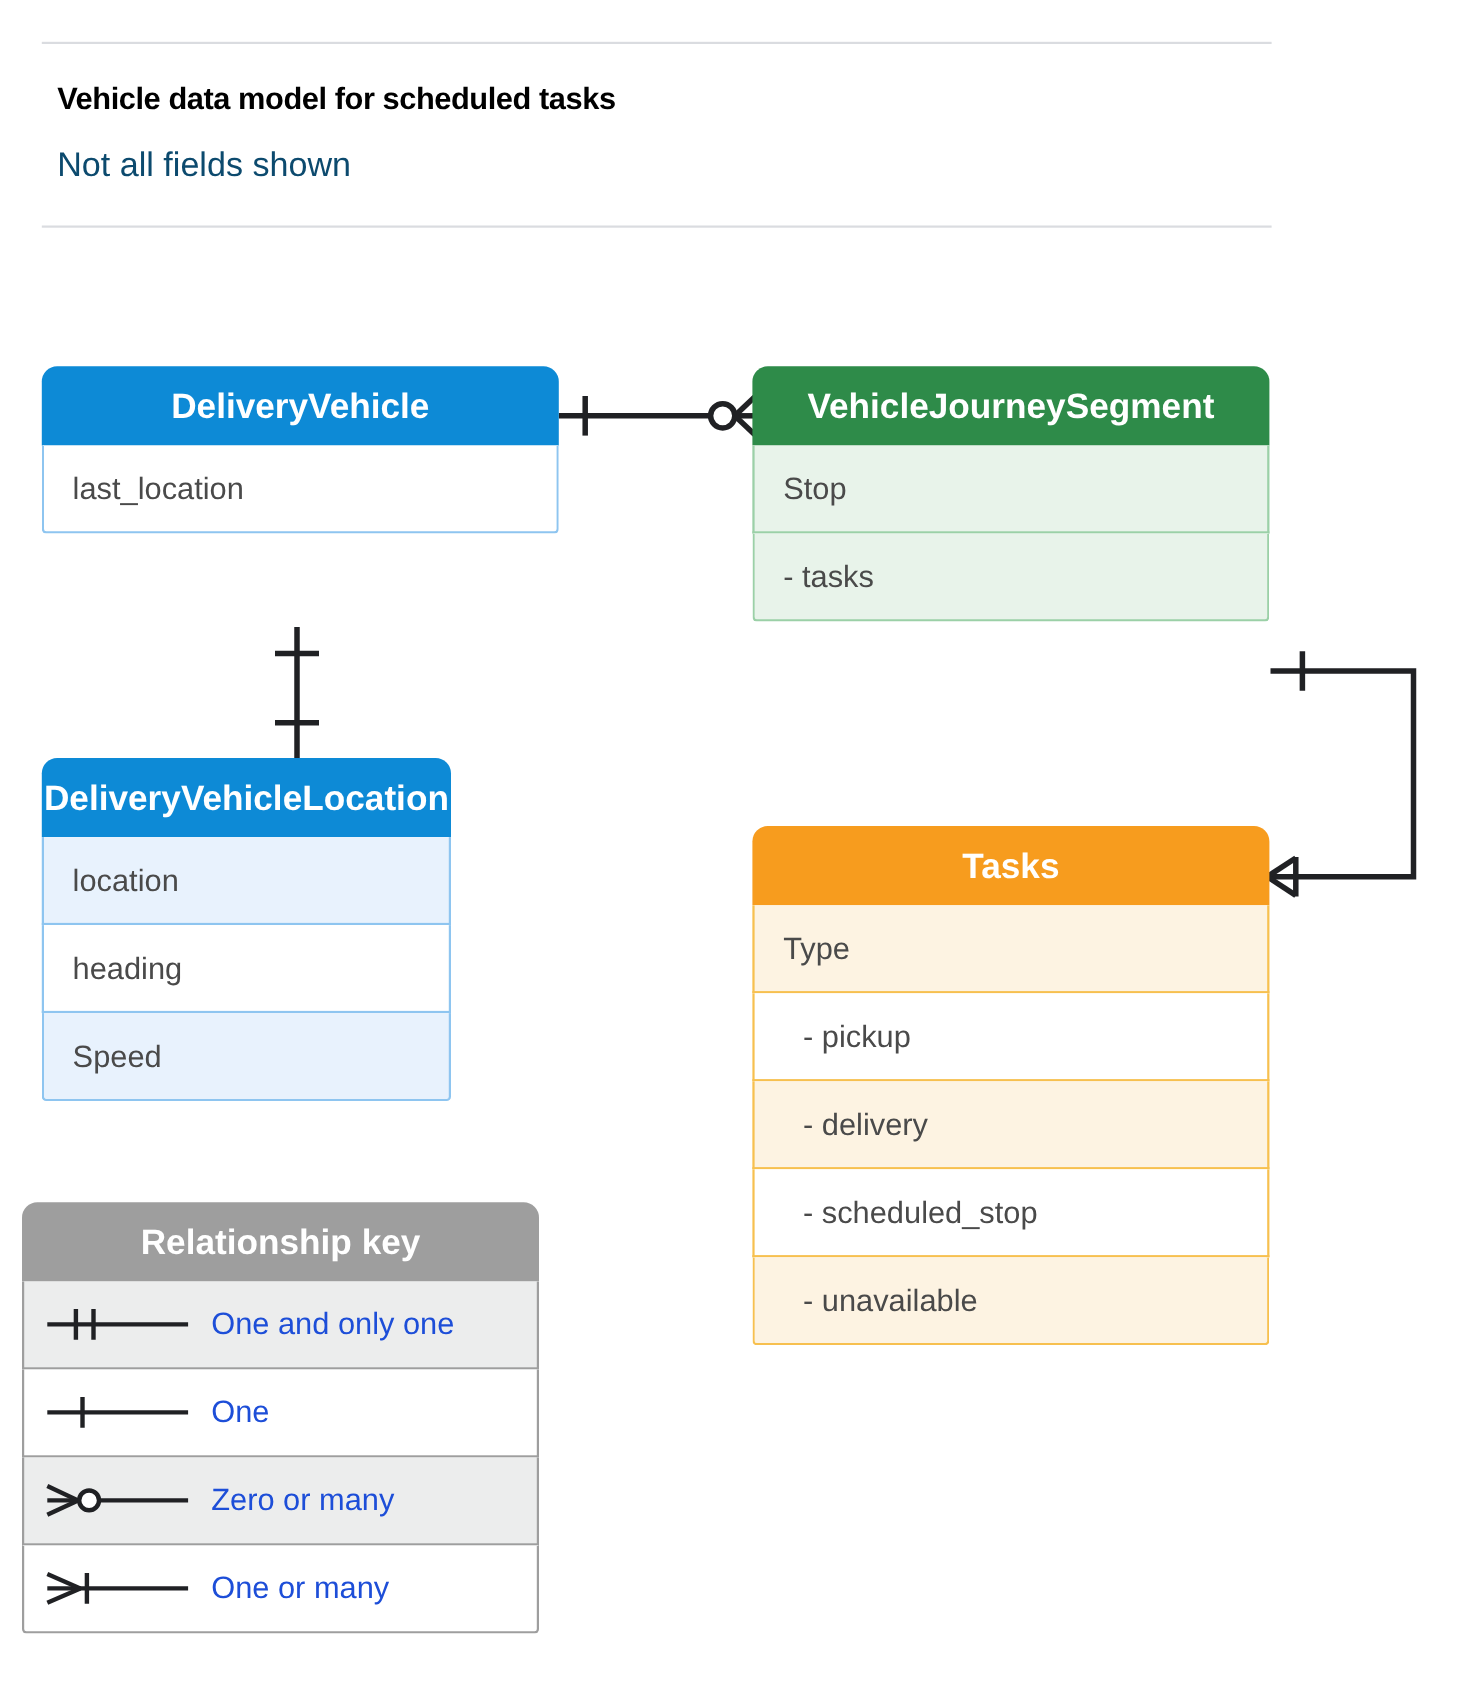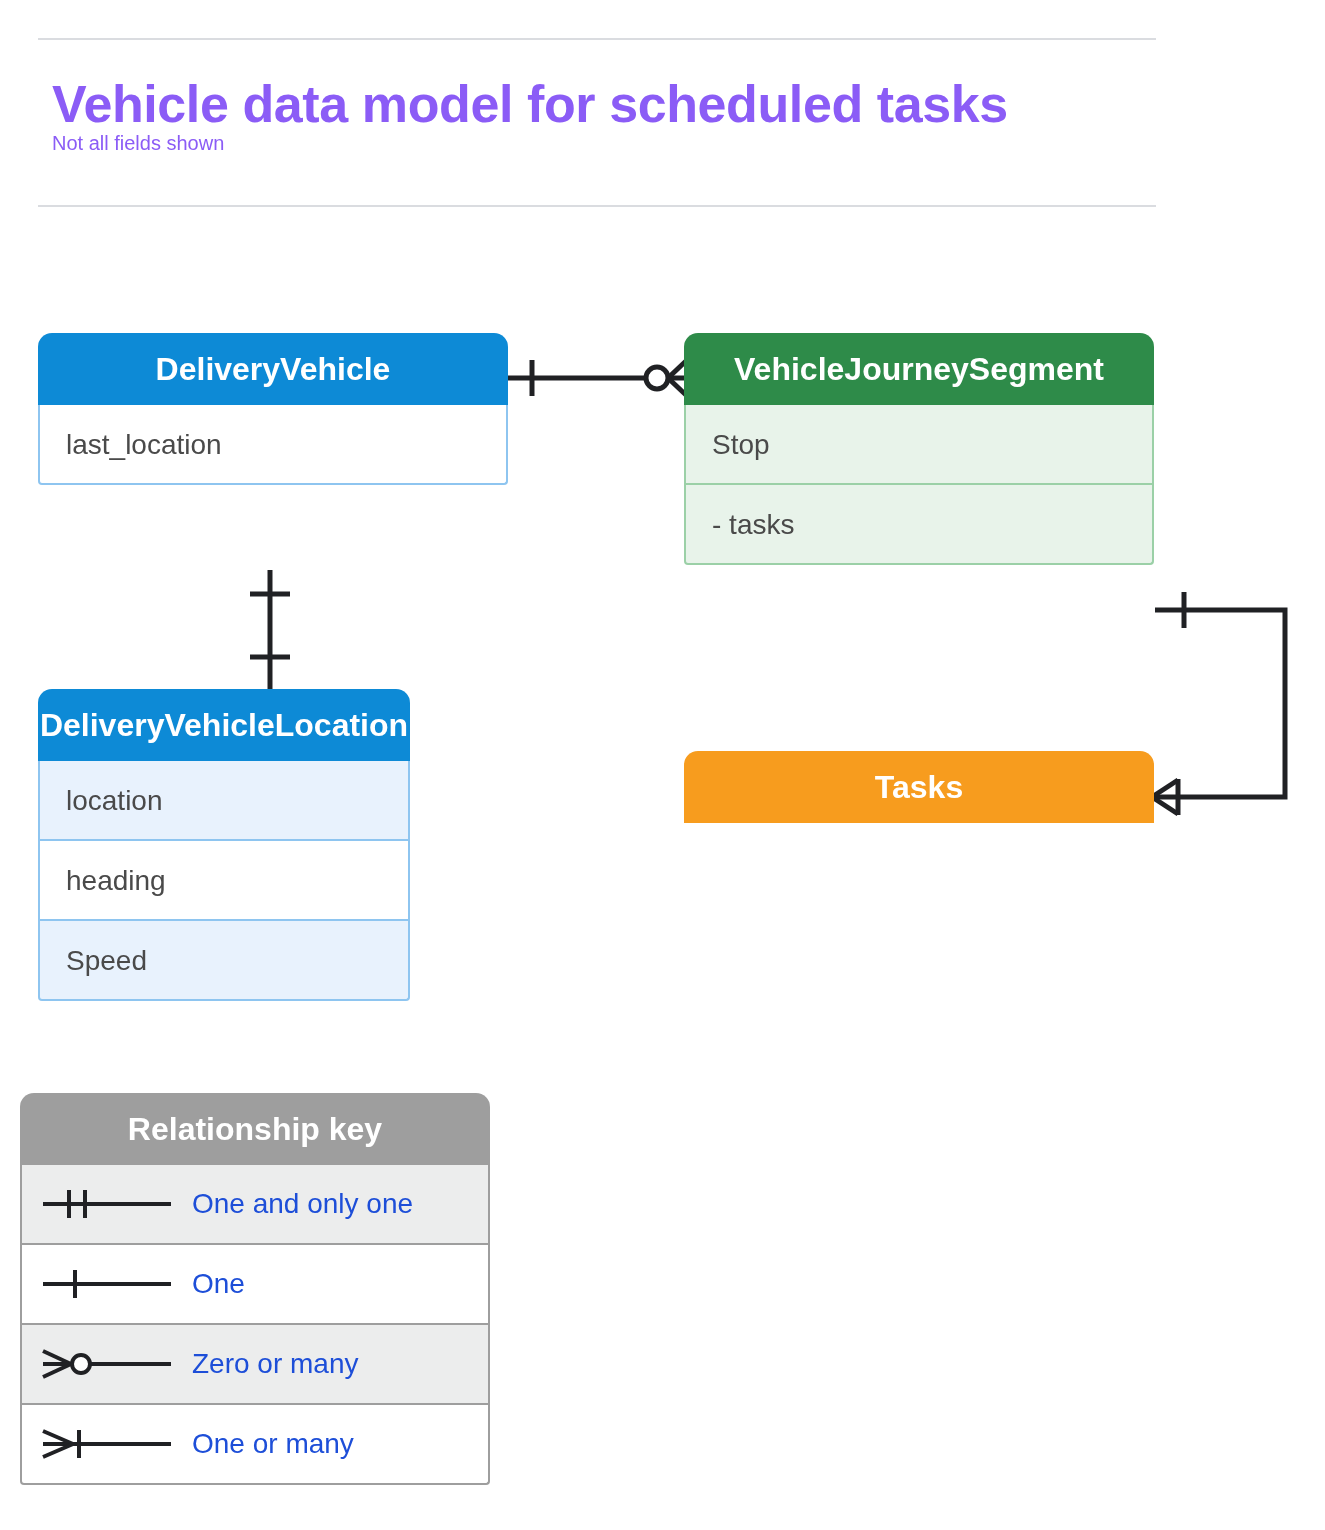--- a/index.html
+++ b/index.html
@@ -27,33 +27,33 @@
     height: 2px;
     background: #dadce0;
   }
   .rule.top  { top: 38px; }
   .rule.bot  { top: 205px; }
 
   .page-title {
     position: absolute;
     left: 52px;
     top: 74px;
-    font-size: 52px;
+    font-size: 28px;
     font-weight: 700;
-    color: #8b5cf6;
+    color: #000000;
     letter-spacing: -0.4px;
     white-space: nowrap;
   }
   .page-subtitle {
     position: absolute;
     left: 52px;
     top: 132px;
-    font-size: 20px;
+    font-size: 31px;
     font-weight: 400;
-    color: #8b5cf6;
+    color: #0c4a6e;
     white-space: nowrap;
   }
 
   
   .entity {
     position: absolute;
     box-sizing: border-box;
     border-radius: 14px 14px 4px 4px;
   }
   .entity-header {
@@ -209,20 +209,27 @@
     <div class="entity-header">DeliveryVehicleLocation</div>
     <div class="entity-rows">
       <div class="entity-row alt first indent-1">location</div>
       <div class="entity-row indent-1">heading</div>
       <div class="entity-row alt last indent-1">Speed</div>
     </div>
   </div>
 
   <div class="entity e-orange" style="left:684px; top:751px; width:470px;">
     <div class="entity-header">Tasks</div>
+    <div class="entity-rows">
+      <div class="entity-row alt first indent-1">Type</div>
+      <div class="entity-row indent-2">-  pickup</div>
+      <div class="entity-row alt indent-2">-  delivery</div>
+      <div class="entity-row indent-2">-  scheduled_stop</div>
+      <div class="entity-row alt last indent-2">-  unavailable</div>
+    </div>
   </div>
 
   <div class="entity e-gray" style="left:20px; top:1093px; width:470px;">
     <div class="entity-header">Relationship key</div>
     <div class="entity-rows">
 
       <div class="entity-row alt first legend-row">
         <span class="legend-sym">
           <svg width="140" height="40" viewBox="0 0 140 40">
             <g stroke="#202124" stroke-width="4" fill="none">

